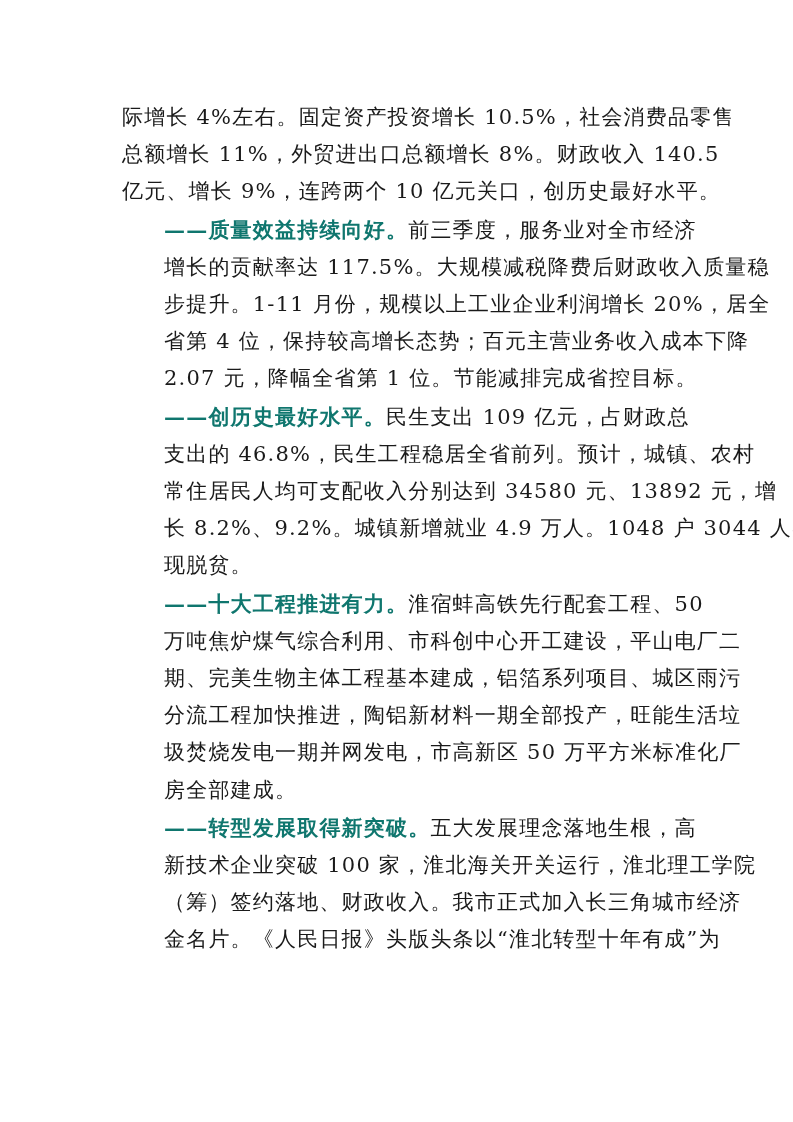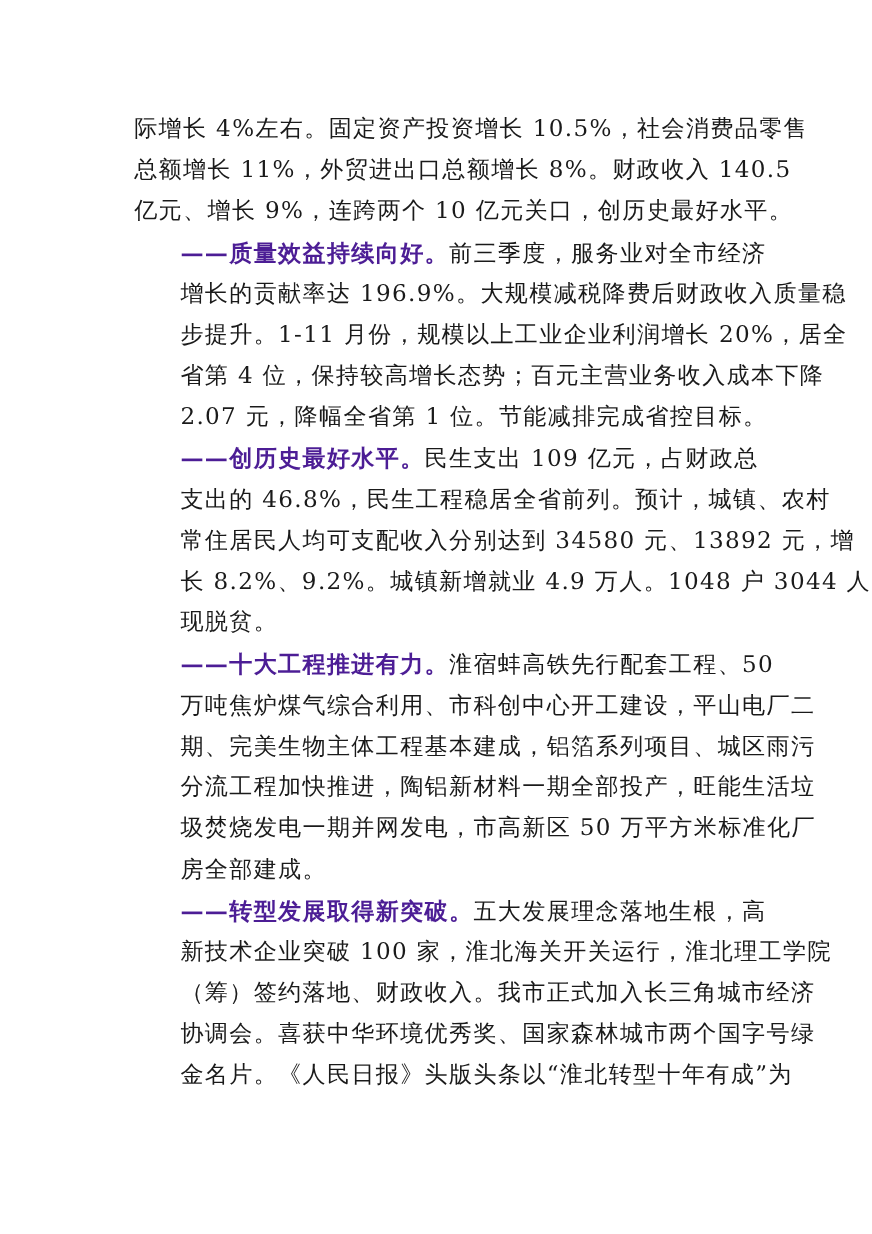--- a/index.html
+++ b/index.html
@@ -12,38 +12,38 @@
     font-family: "DejaVu Serif", "Liberation Serif", serif;
     font-size: 21px;
     line-height: 37.2px;
     color: #1a1a1a;
     text-align: justify;
     text-justify: inter-character;
     letter-spacing: 1.2px;
   }
   .para { margin: 0; }
   .para.indent { text-indent: 42px; }
-  .lead { font-weight: bold; color: #4c1d95; }
+  .lead { font-weight: bold; color: #0f766e; }
   .line { display: block; white-space: nowrap; text-align-last: justify; }
   .line.last { text-align-last: left; }
 </style>
 </head>
 <body>
 
 <div class="page">
 
   <p class="para">
     <span class="line">际增长 4%左右。固定资产投资增长 10.5%，社会消费品零售</span>
     <span class="line">总额增长 11%，外贸进出口总额增长 8%。财政收入 140.5</span>
     <span class="line last">亿元、增长 9%，连跨两个 10 亿元关口，创历史最好水平。</span>
   </p>
 
   <p class="para indent">
     <span class="line"><span class="lead">——质量效益持续向好。</span><span>前三季度，服务业对全市经济</span></span>
-    <span class="line">增长的贡献率达 196.9%。大规模减税降费后财政收入质量稳</span>
+    <span class="line">增长的贡献率达 117.5%。大规模减税降费后财政收入质量稳</span>
     <span class="line">步提升。1-11 月份，规模以上工业企业利润增长 20%，居全</span>
     <span class="line">省第 4 位，保持较高增长态势；百元主营业务收入成本下降</span>
     <span class="line last">2.07 元，降幅全省第 1 位。节能减排完成省控目标。</span>
   </p>
 
   <p class="para indent">
     <span class="line"><span class="lead">——创历史最好水平。</span><span>民生支出 109 亿元，占财政总</span></span>
     <span class="line">支出的 46.8%，民生工程稳居全省前列。预计，城镇、农村</span>
     <span class="line">常住居民人均可支配收入分别达到 34580 元、13892 元，增</span>
     <span class="line">长 8.2%、9.2%。城镇新增就业 4.9 万人。1048 户 3044 人实</span>
@@ -56,17 +56,16 @@
     <span class="line">期、完美生物主体工程基本建成，铝箔系列项目、城区雨污</span>
     <span class="line">分流工程加快推进，陶铝新材料一期全部投产，旺能生活垃</span>
     <span class="line">圾焚烧发电一期并网发电，市高新区 50 万平方米标准化厂</span>
     <span class="line last">房全部建成。</span>
   </p>
 
   <p class="para indent">
     <span class="line"><span class="lead">——转型发展取得新突破。</span><span>五大发展理念落地生根，高</span></span>
     <span class="line">新技术企业突破 100 家，淮北海关开关运行，淮北理工学院</span>
     <span class="line">（筹）签约落地、财政收入。我市正式加入长三角城市经济</span>
-    <span class="line">协调会。喜获中华环境优秀奖、国家森林城市两个国字号绿</span>
     <span class="line">金名片。《人民日报》头版头条以“淮北转型十年有成”为</span>
   </p>
 
 </div>
 
 </body></html>

